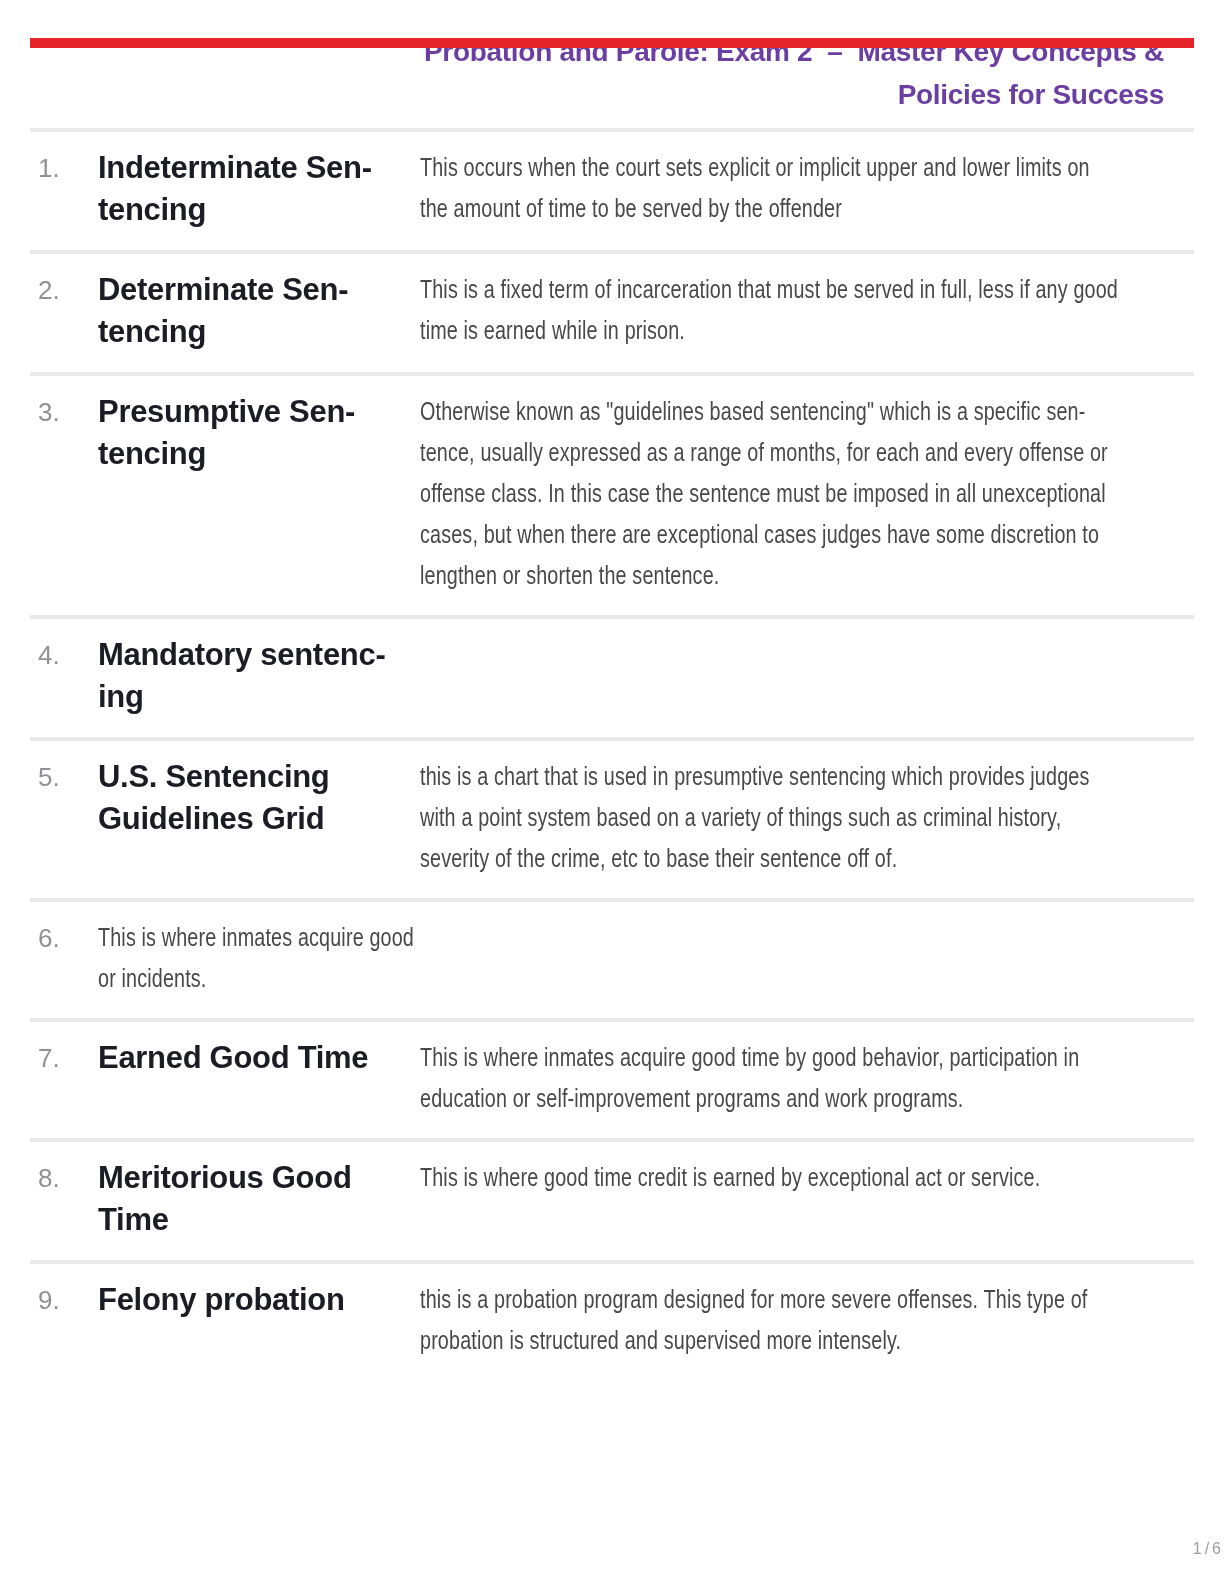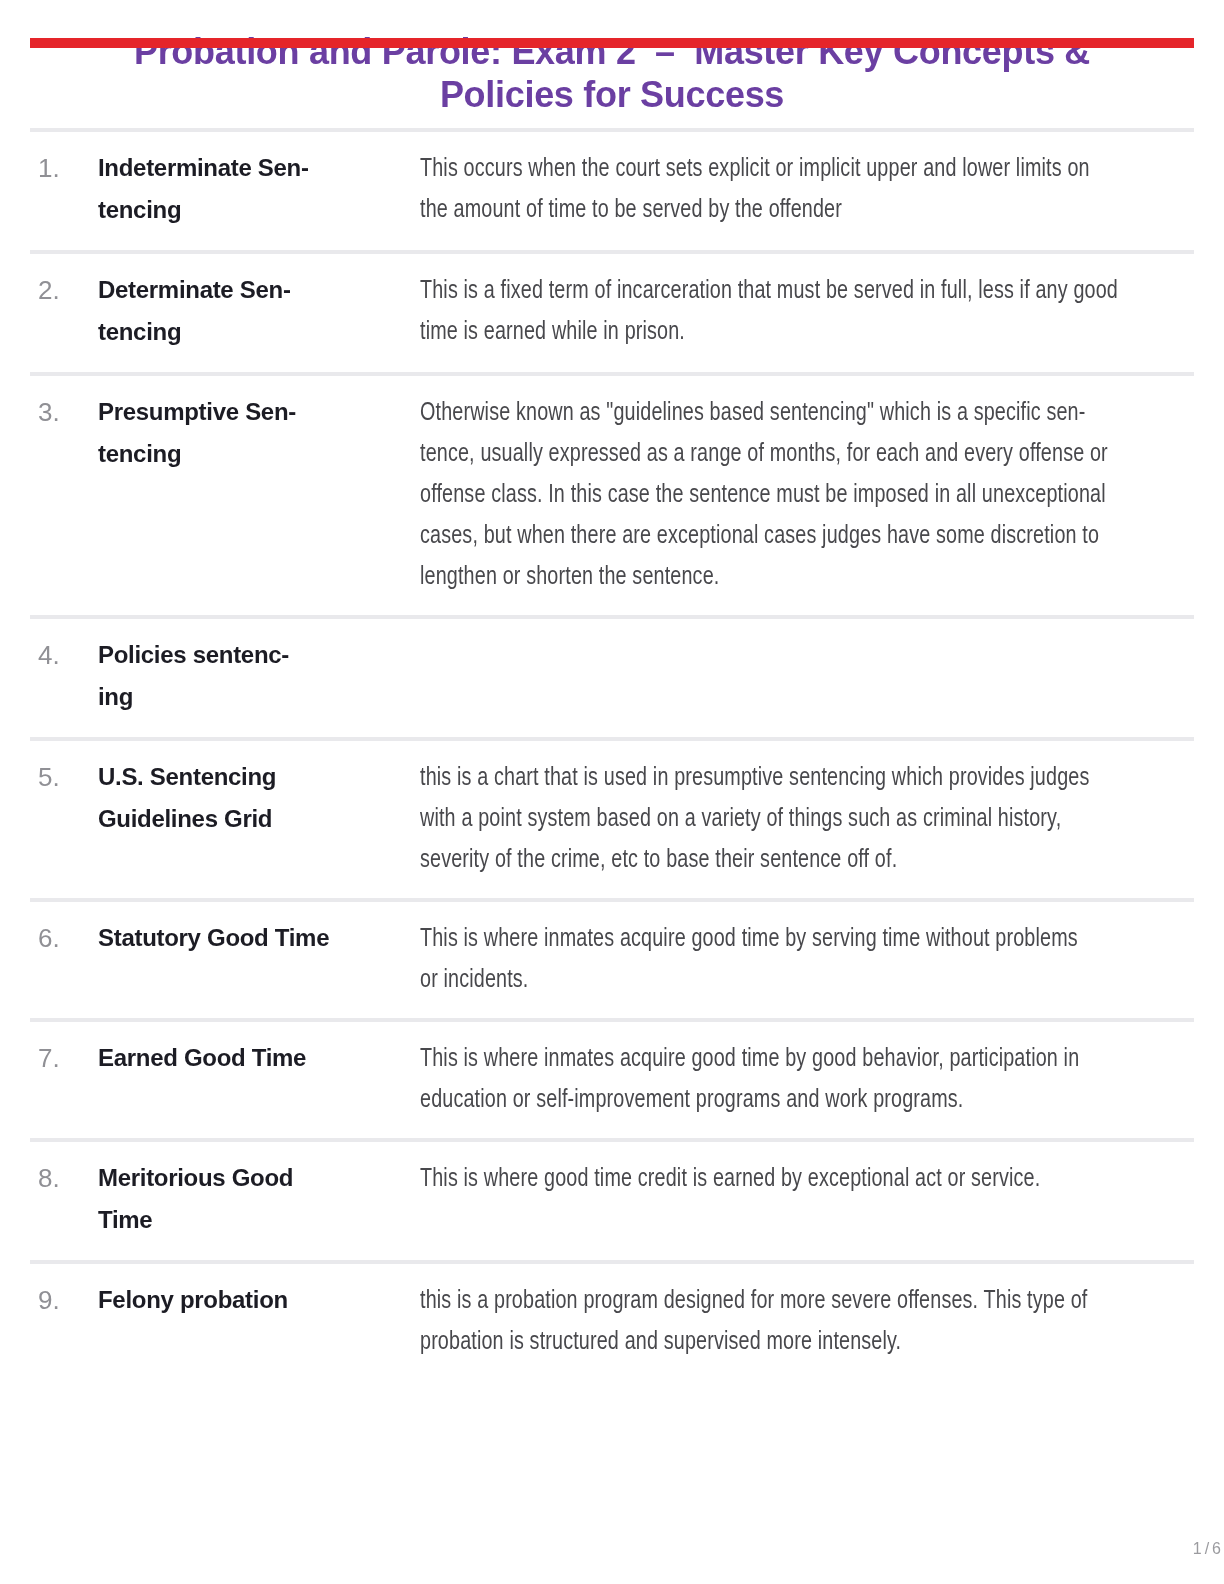--- a/index.html
+++ b/index.html
@@ -20,22 +20,22 @@
   .top-bar {
     position: absolute;
     top: 8px;
     left: 30px;
     right: 30px;
     height: 10px;
     background: var(--c-top_bar, #e5252a);
   }
   .title {
     margin: 30px 60px 0 60px;
-    text-align: center;
-    font-size: 36px;
+    text-align: right;
+    font-size: 28px;
     font-weight: 700;
     letter-spacing: -0.3px;
     line-height: 43px;
     color: var(--c-title, #6b3fa2);
     white-space: pre-line;
   }
   .entries {
     margin: 12px 30px 0 30px;
   }
   .row {
@@ -46,21 +46,21 @@
   }
   .row:first-child { border-top: 4px solid var(--c-divider, #e9e9ec); }
   .num {
     padding-left: 8px;
     font-size: 26px;
     font-weight: 400;
     color: var(--c-number, #909095);
     line-height: 42px;
   }
   .term {
-    font-size: 24px;
+    font-size: 31px;
     font-weight: 700;
     color: var(--c-term, #1c1c24);
     line-height: 42px;
     white-space: pre-line;
     letter-spacing: -0.3px;
   }
   .def {
     overflow: hidden;
     padding-right: 10px;
   }
@@ -124,38 +124,37 @@
         <span class="def-inner">Otherwise known as "guidelines based sentencing" which is a specific sen-
 tence, usually expressed as a range of months, for each and every offense or
 offense class. In this case the sentence must be imposed in all unexceptional
 cases, but when there are exceptional cases judges have some discretion to
 lengthen or shorten the sentence.</span>
       </div>
     </div>
 
     <div class="row">
       <div class="num">4.</div>
-      <div class="term">Policies sentenc-
+      <div class="term">Mandatory sentenc-
 ing</div>
     </div>
 
     <div class="row">
       <div class="num">5.</div>
       <div class="term">U.S. Sentencing
 Guidelines Grid</div>
       <div class="def">
         <span class="def-inner">this is a chart that is used in presumptive sentencing which provides judges
 with a point system based on a variety of things such as criminal history,
 severity of the crime, etc to base their sentence off of.</span>
       </div>
     </div>
 
     <div class="row">
       <div class="num">6.</div>
-      <div class="term">Statutory Good Time</div>
       <div class="def">
         <span class="def-inner">This is where inmates acquire good time by serving time without problems
 or incidents.</span>
       </div>
     </div>
 
     <div class="row">
       <div class="num">7.</div>
       <div class="term">Earned Good Time</div>
       <div class="def">

